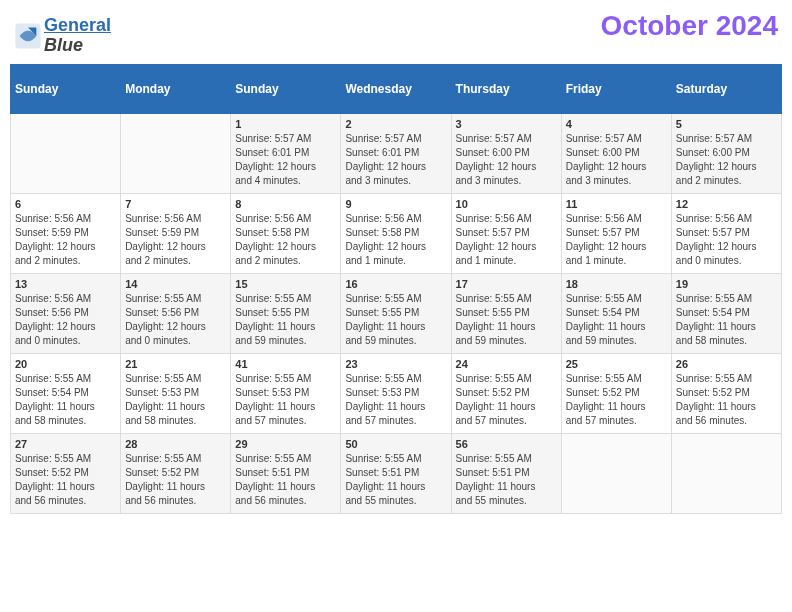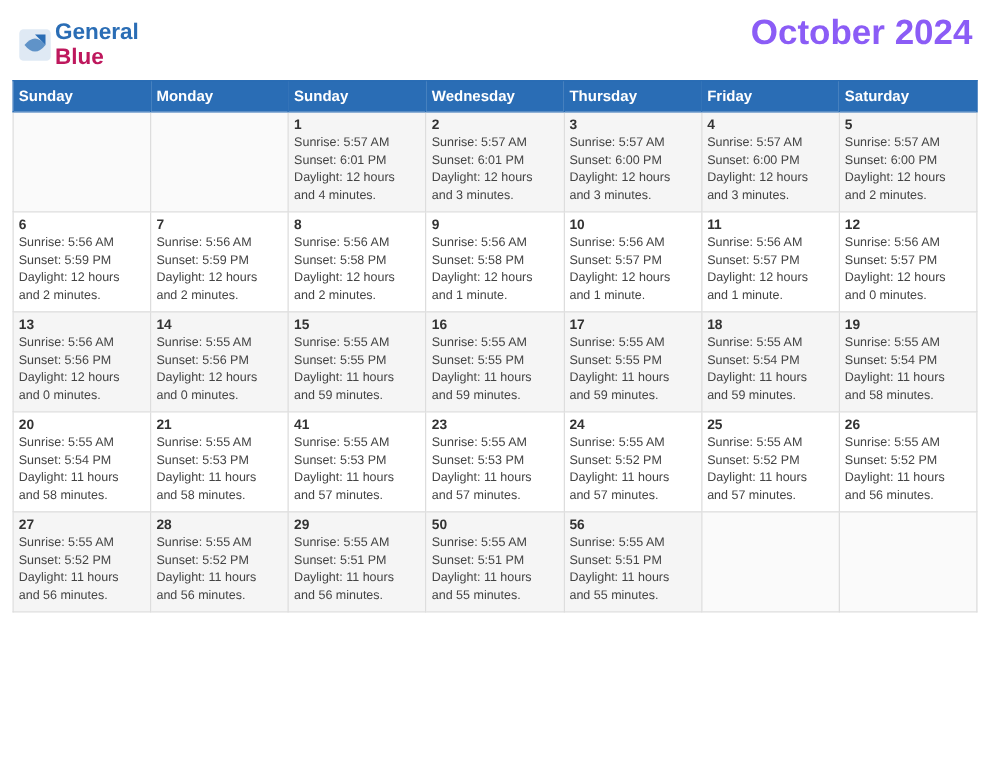--- a/index.html
+++ b/index.html
@@ -48,21 +48,21 @@
     table {
       width: 100%;
       border-collapse: collapse;
       table-layout: fixed;
     }
     thead tr {
       background-color: #2a6db5;
       color: white;
     }
     thead th {
-      padding: 5px 4px;
+      padding: 17px 4px;
       font-size: 12px;
       font-weight: bold;
       text-align: left;
       border: 1px solid #2a6db5;
     }
     tbody tr {
       background: #fff;
     }
     tbody tr:nth-child(odd) {
       background: #f5f5f5;
@@ -95,22 +95,22 @@
 
 <div class="header">
   <div class="logo">
     <svg class="logo-icon" viewBox="0 0 40 40" xmlns="http://www.w3.org/2000/svg">
       <rect x="2" y="2" width="36" height="36" rx="5" fill="#2a6db5" opacity="0.15"></rect>
       <path d="M8 20 Q20 5 32 20 Q20 35 8 20Z" fill="#2a6db5" opacity="0.7"></path>
       <path d="M20 8 L32 8 L32 20 Z" fill="#2a6db5"></path>
     </svg>
     <div>
       <div class="logo-text">
-        <span style="color:#2a6db5;">General</span><br>
-        <span style="color:#be185d; ">Blue</span>
+        <span style="color:#2a6db5;text-decoration:underline;">General</span><br>
+        <span style="color:#404040; font-style:italic;">Blue</span>
       </div>
     </div>
   </div>
   <div class="title-block">
     <div class="month-title">October 2024</div>
   </div>
 </div>
 
 <table>
   <thead>

